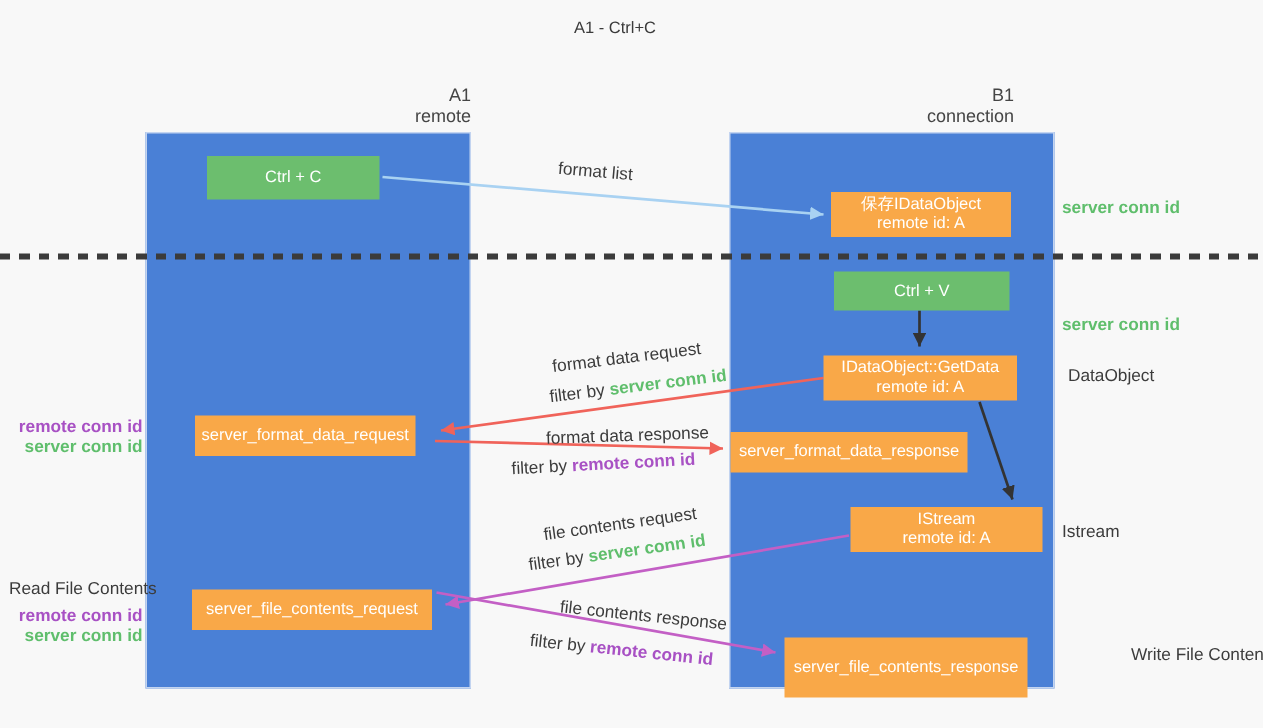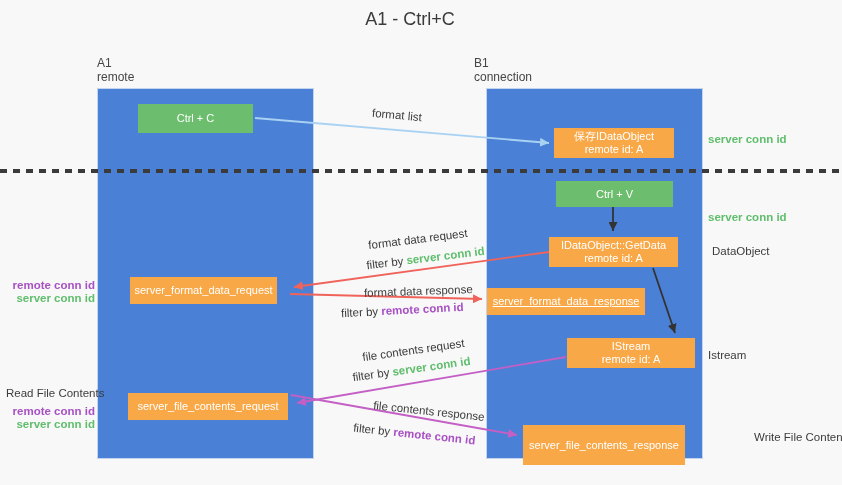--- a/index.html
+++ b/index.html
@@ -6,29 +6,29 @@
   body{
     width:842px;height:485px;overflow:hidden;
     background:#f8f8f8;
     font-family:"Liberation Sans", sans-serif;
     color:#3c3c3c;
   }
   .stage{position:relative;width:842px;height:485px;}
 
   .title{
     position:absolute;left:320px;top:9px;width:180px;
-    text-align:center;font-size:18px;line-height:20px;color:#3b3b3b;
+    text-align:center;font-size:11px;line-height:20px;color:#3b3b3b;
   }
 
   .col-header{
     position:absolute;top:56px;width:217px;
-    text-align:left;font-size:12px;line-height:14px;color:#454545;
+    text-align:right;font-size:12px;line-height:14px;color:#454545;
   }
   .col-header.a1{left:97px;}
-  .col-header.b1{left:474px;}
+  .col-header.b1{left:459px;}
 
   .column{
     position:absolute;top:88px;width:215px;height:369px;
     background:#4a80d6;border:1px solid #c3d4f0;z-index:1;
   }
   .column.a1{left:97px;}
   .column.b1{left:486px;}
 
   .divider{
     position:absolute;left:0;top:169px;width:842px;height:4px;z-index:5;
@@ -114,21 +114,21 @@
 
   <div class="box orange" style="left:549px;top:237px;width:129px;height:30px;">
     <div>IDataObject::GetData</div>
     <div>remote id: A</div>
   </div>
 
   <div class="box orange" style="left:130px;top:277px;width:147px;height:27px;">
     <div>server_format_data_request</div>
   </div>
 
-  <div class="box orange" style="left:487px;top:288px;width:158px;height:27px;text-decoration:underline;">
+  <div class="box orange" style="left:487px;top:288px;width:158px;height:27px;">
     <div>server_format_data_response</div>
   </div>
 
   <div class="box orange" style="left:567px;top:338px;width:128px;height:30px;">
     <div>IStream</div>
     <div>remote id: A</div>
   </div>
 
   <div class="box orange" style="left:128px;top:393px;width:160px;height:27px;">
     <div>server_file_contents_request</div>

